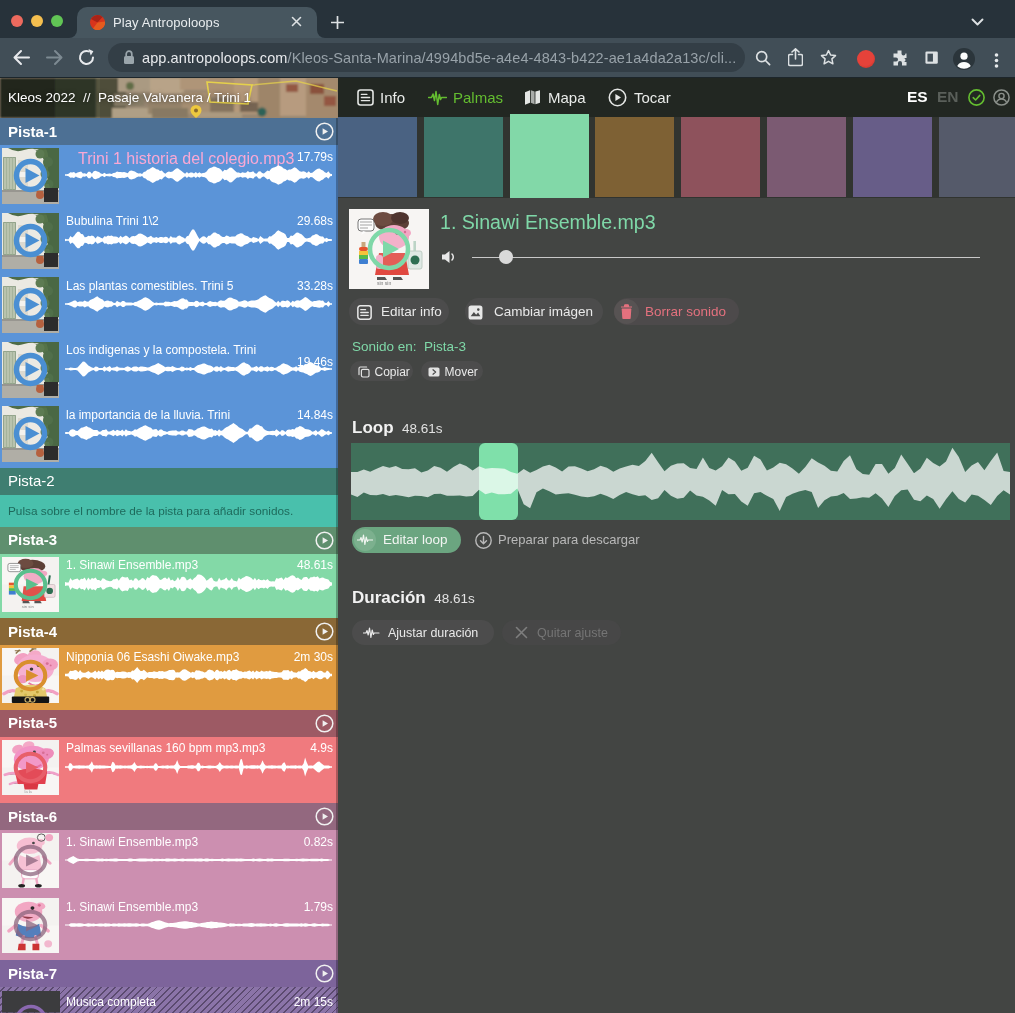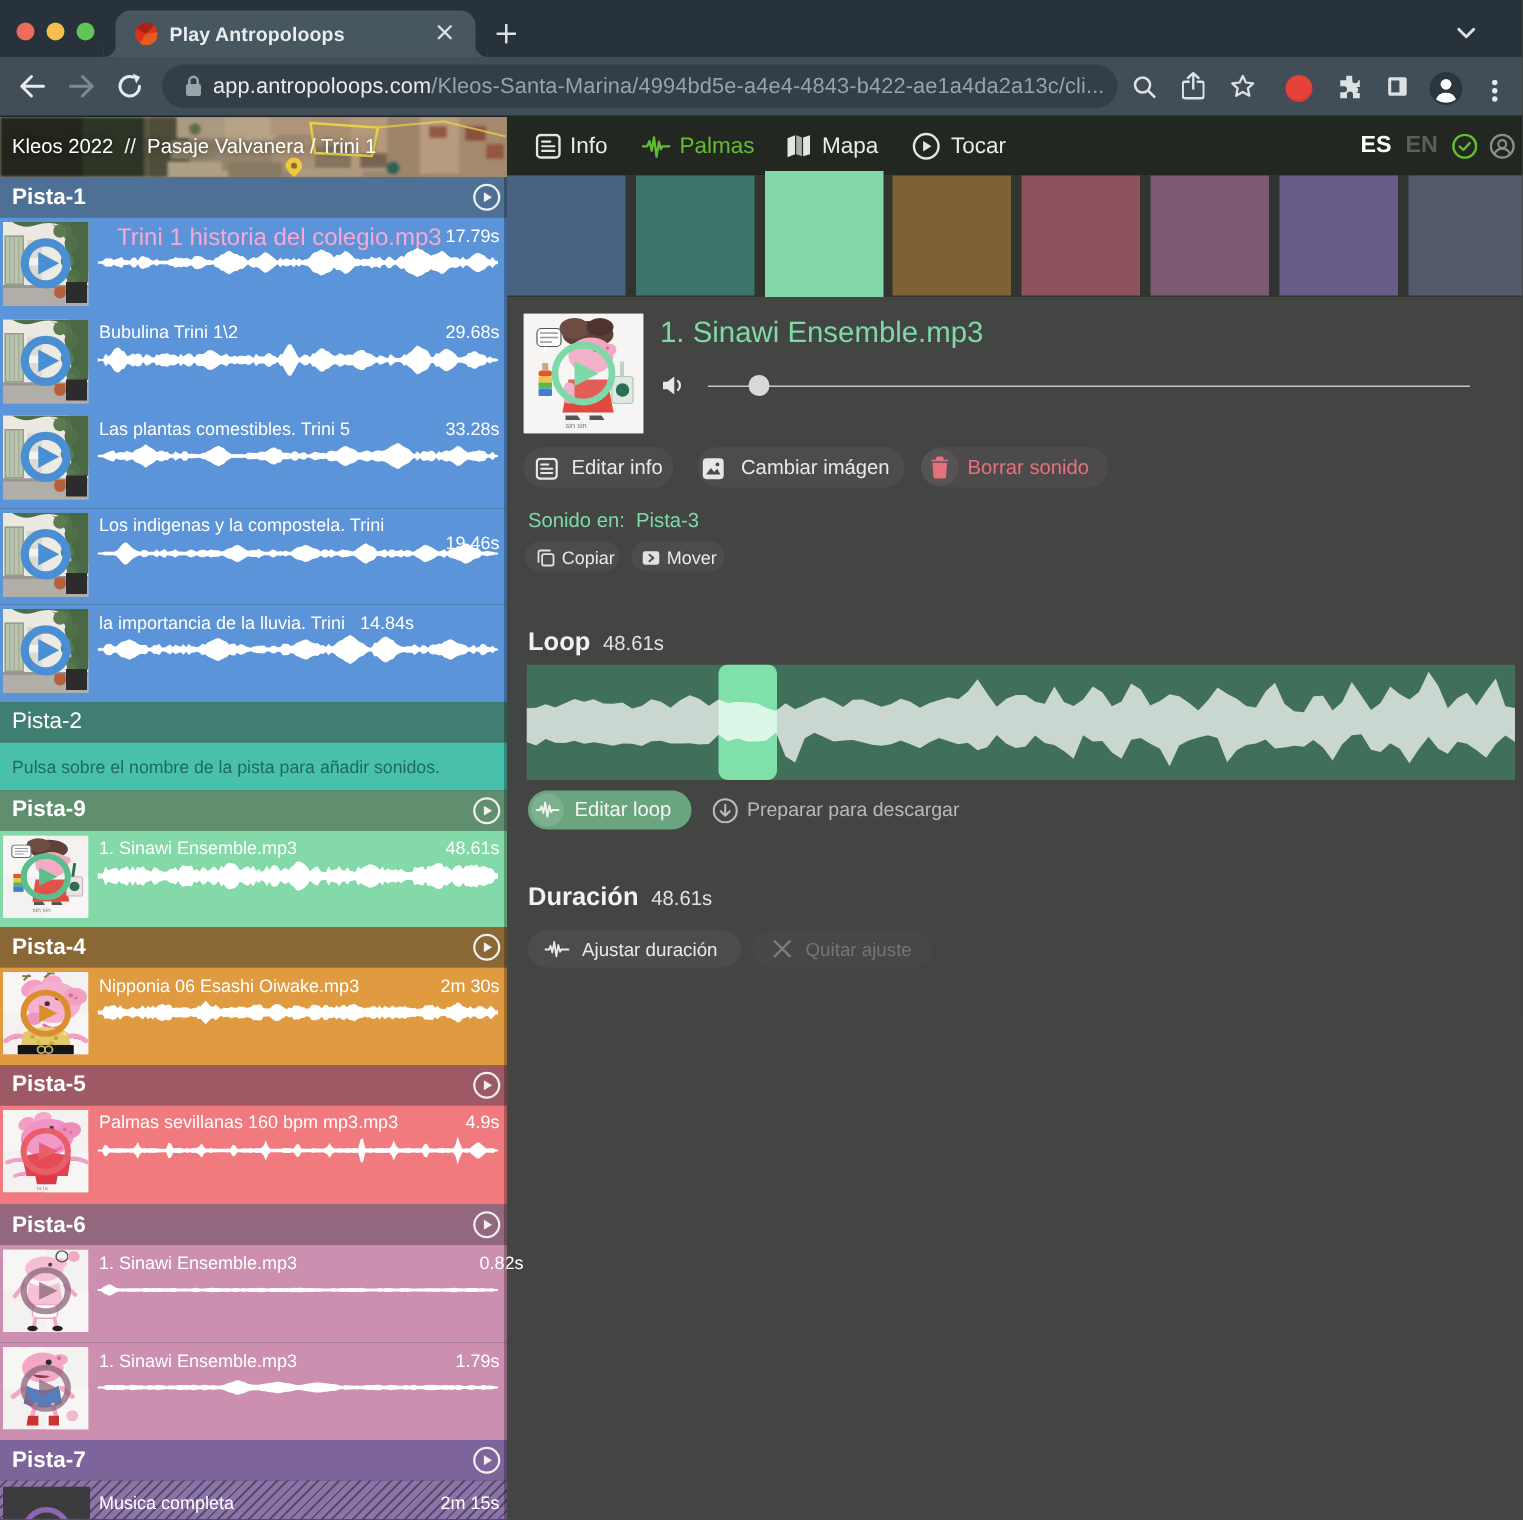--- a/index.html
+++ b/index.html
@@ -13,21 +13,21 @@
 <div class="abs" style="left:77px;top:7px;width:240px;height:31px;background:#47565f;border-radius:10px 10px 0 0"></div>
 <div class="abs" style="left:69px;top:30px;width:8px;height:8px;background:#47565f"></div>
 <div class="abs" style="left:69px;top:29px;width:8px;height:9px;background:#27323a;border-radius:0 0 8px 0"></div>
 <div class="abs" style="left:317px;top:30px;width:8px;height:8px;background:#47565f"></div>
 <div class="abs" style="left:317px;top:29px;width:8px;height:9px;background:#27323a;border-radius:0 0 0 8px"></div>
 <svg class="abs" style="left:90px;top:15px" width="15" height="15" viewBox="0 0 15 15">
 <circle cx="7.5" cy="7.5" r="7.5" fill="#d8341c"></circle>
 <path d="M7.5 7.5 L1 4 A7.5 7.5 0 0 1 12.5 1.9 Z" fill="#a82317"></path>
 <path d="M7.5 7.5 L15 6.5 A7.5 7.5 0 0 1 3 13.6 Z" fill="#e55b1e"></path>
 </svg>
-<div class="abs" style="left:113px;top:15px;font-size:13px;font-weight:700;color:#e9edef;letter-spacing:.1px">Play Antropoloops</div>
+<div class="abs" style="left:113px;top:15px;font-size:13px;font-weight:400;color:#e9edef;letter-spacing:.1px">Play Antropoloops</div>
 <svg class="abs" style="left:291px;top:16px" width="11" height="11" viewBox="0 0 11 11">
 <path d="M1.5 1.5 L9.5 9.5 M9.5 1.5 L1.5 9.5" stroke="#dde1e3" stroke-width="1.6" stroke-linecap="round"></path>
   </svg>
 <svg class="abs" style="left:331px;top:16px" width="13" height="13" viewBox="0 0 13 13">
 <path d="M6.5 0.5 V12.5 M0.5 6.5 H12.5" stroke="#dde1e3" stroke-width="1.7" stroke-linecap="round"></path>
   </svg>
 <svg class="abs" style="left:971px;top:18px" width="13" height="9" viewBox="0 0 13 9">
 <path d="M1.5 1.5 L6.5 6.5 L11.5 1.5" stroke="#dde1e3" stroke-width="1.9" fill="none" stroke-linecap="round" stroke-linejoin="round"></path>
   </svg>
 <div class="abs" style="left:0;top:38px;width:1015px;height:39px;background:#414e57"></div>
@@ -395,30 +395,30 @@
     <circle cx="46" cy="14" r="5" fill="#516f4a"></circle>
 <circle cx="43" cy="26" r="4.5" fill="#5a7850"></circle>
     <circle cx="47" cy="36" r="4.5" fill="#50704a"></circle>
 <path d="M42 36 q2 8 1 14 l5 0 q1 -8 -1 -14 Z" fill="#5a7850"></path>
 <rect x="42" y="40" width="14" height="14" fill="#2c2c2c"></rect>
 <path d="M34 47 a4 4 0 0 0 8 0 l-0.8 -4 h-6.4 Z" fill="#b5613f"></path>
 <circle cx="28.5" cy="27.5" r="14" fill="rgba(255,255,255,0.05)" stroke="#4a8fd3" stroke-width="5.5"></circle>
 <path d="M23.5 20 L37.5 27.5 L23.5 35 Z" fill="#4a8fd3"></path>
 </svg>
 <div class="abs" style="left:66px;top:407.5px;width:230px;font-size:12px;color:#fff;white-space:nowrap;overflow:hidden">la importancia de la lluvia. Trini</div>
-<div class="abs" style="left:240px;top:407.5px;width:93px;font-size:12px;color:#fff;text-align:left">14.84s</div>
+<div class="abs" style="left:240px;top:407.5px;width:93px;font-size:12px;color:#fff;text-align:right">14.84s</div>
 <svg class="abs" style="left:65px;top:420.0px" width="267" height="26" viewBox="0 0 267 26">
     <polygon points="0.0,12.3 1.8,11.9 3.6,12.3 5.4,9.9 7.2,9.2 9.0,9.4 10.8,10.8 12.5,11.0 14.3,9.4 16.1,7.8 17.9,7.5 19.7,6.8 21.5,6.1 23.3,7.2 25.1,7.8 26.9,9.1 28.7,10.0 30.5,10.0 32.3,9.9 34.0,11.8 35.8,11.6 37.6,10.0 39.4,10.1 41.2,9.3 43.0,11.6 44.8,11.6 46.6,10.7 48.4,9.7 50.2,11.3 52.0,9.8 53.8,10.6 55.6,11.1 57.3,9.5 59.1,11.5 60.9,9.3 62.7,10.8 64.5,11.0 66.3,11.5 68.1,10.8 69.9,9.2 71.7,9.8 73.5,8.4 75.3,7.5 77.1,6.7 78.8,5.8 80.6,5.3 82.4,6.2 84.2,7.2 86.0,7.8 87.8,9.8 89.6,9.2 91.4,9.0 93.2,10.9 95.0,9.5 96.8,9.6 98.6,10.9 100.3,11.3 102.1,11.9 103.9,11.1 105.7,10.7 107.5,10.5 109.3,10.5 111.1,10.3 112.9,11.6 114.7,11.6 116.5,10.5 118.3,10.5 120.1,11.5 121.9,11.4 123.6,9.1 125.4,9.2 127.2,9.4 129.0,10.7 130.8,10.1 132.6,8.6 134.4,8.0 136.2,7.1 138.0,6.5 139.8,6.4 141.6,7.6 143.4,8.5 145.1,9.0 146.9,8.6 148.7,10.4 150.5,10.0 152.3,11.3 154.1,9.2 155.9,11.0 157.7,10.3 159.5,8.6 161.3,7.3 163.1,6.6 164.9,5.2 166.7,4.3 168.4,3.1 170.2,4.3 172.0,5.5 173.8,7.3 175.6,8.3 177.4,9.0 179.2,10.6 181.0,11.7 182.8,11.7 184.6,8.5 186.4,8.5 188.2,6.9 189.9,5.4 191.7,4.4 193.5,4.8 195.3,6.1 197.1,6.6 198.9,9.0 200.7,10.2 202.5,11.0 204.3,11.3 206.1,10.9 207.9,10.8 209.7,10.9 211.4,9.3 213.2,10.8 215.0,11.9 216.8,10.0 218.6,10.5 220.4,11.9 222.2,10.0 224.0,9.6 225.8,9.8 227.6,9.0 229.4,9.4 231.2,7.6 233.0,7.2 234.7,6.1 236.5,6.5 238.3,7.6 240.1,8.9 241.9,9.2 243.7,9.6 245.5,10.2 247.3,11.8 249.1,11.2 250.9,10.0 252.7,11.9 254.5,11.1 256.2,9.2 258.0,9.5 259.8,11.0 261.6,11.7 263.4,10.5 265.2,12.1 267.0,12.3 267.0,13.7 265.2,13.9 263.4,15.5 261.6,14.3 259.8,15.0 258.0,16.5 256.2,16.8 254.5,14.9 252.7,14.1 250.9,16.0 249.1,14.8 247.3,14.2 245.5,15.8 243.7,16.4 241.9,16.8 240.1,17.1 238.3,18.4 236.5,19.5 234.7,19.9 233.0,18.8 231.2,18.4 229.4,16.6 227.6,17.0 225.8,16.2 224.0,16.4 222.2,16.0 220.4,14.1 218.6,15.5 216.8,16.0 215.0,14.1 213.2,15.2 211.4,16.7 209.7,15.1 207.9,15.2 206.1,15.1 204.3,14.7 202.5,15.0 200.7,15.8 198.9,17.0 197.1,19.4 195.3,19.9 193.5,21.2 191.7,21.6 189.9,20.6 188.2,19.1 186.4,17.5 184.6,17.5 182.8,14.3 181.0,14.3 179.2,15.4 177.4,17.0 175.6,17.7 173.8,18.7 172.0,20.5 170.2,21.7 168.4,22.9 166.7,21.7 164.9,20.8 163.1,19.4 161.3,18.7 159.5,17.4 157.7,15.7 155.9,15.0 154.1,16.8 152.3,14.7 150.5,16.0 148.7,15.6 146.9,17.4 145.1,17.0 143.4,17.5 141.6,18.4 139.8,19.6 138.0,19.5 136.2,18.9 134.4,18.0 132.6,17.4 130.8,15.9 129.0,15.3 127.2,16.6 125.4,16.8 123.6,16.9 121.9,14.6 120.1,14.5 118.3,15.5 116.5,15.5 114.7,14.4 112.9,14.4 111.1,15.7 109.3,15.5 107.5,15.5 105.7,15.3 103.9,14.9 102.1,14.1 100.3,14.7 98.6,15.1 96.8,16.4 95.0,16.5 93.2,15.1 91.4,17.0 89.6,16.8 87.8,16.2 86.0,18.2 84.2,18.8 82.4,19.8 80.6,20.7 78.8,20.2 77.1,19.3 75.3,18.5 73.5,17.6 71.7,16.2 69.9,16.8 68.1,15.2 66.3,14.5 64.5,15.0 62.7,15.2 60.9,16.7 59.1,14.5 57.3,16.5 55.6,14.9 53.8,15.4 52.0,16.2 50.2,14.7 48.4,16.3 46.6,15.3 44.8,14.4 43.0,14.4 41.2,16.7 39.4,15.9 37.6,16.0 35.8,14.4 34.0,14.2 32.3,16.1 30.5,16.0 28.7,16.0 26.9,16.9 25.1,18.2 23.3,18.8 21.5,19.9 19.7,19.2 17.9,18.5 16.1,18.2 14.3,16.6 12.5,15.0 10.8,15.2 9.0,16.6 7.2,16.8 5.4,16.1 3.6,13.7 1.8,14.1 0.0,13.7" fill="#fff"></polygon>
   </svg>
 <div class="abs" style="left:0;top:467.5px;width:338px;height:27px;background:#3f7e71"></div>
 <div class="abs" style="left:8px;top:472.0px;font-size:15px;font-weight:400;color:#fff">Pista-2</div>
 <div class="abs" style="left:0;top:494.5px;width:338px;height:32px;background:#49c0ac"></div>
 <div class="abs" style="left:8px;top:503.5px;font-size:11.8px;color:#1e6a5c">Pulsa sobre el nombre de la pista para añadir sonidos.</div>
 <div class="abs" style="left:0;top:526.5px;width:338px;height:27px;background:#5f8f6e"></div>
-<div class="abs" style="left:8px;top:531.0px;font-size:15px;font-weight:700;color:#fff">Pista-9</div>
+<div class="abs" style="left:8px;top:531.0px;font-size:15px;font-weight:700;color:#fff">Pista-3</div>
 <svg class="abs" style="left:315px;top:530.5px" width="19" height="19" viewBox="0 0 19 19">
 <circle cx="9.5" cy="9.5" r="8.3" stroke="#f0f0f0" stroke-width="1.5" fill="none"></circle>
 <path d="M7.6 6.2 L13 9.5 L7.6 12.8 Z" fill="#f0f0f0"></path>
   </svg>
 <div class="abs" style="left:0;top:553.5px;width:338px;height:64.5px;background:#83d9a7"></div>
 <svg class="abs" style="left:2px;top:556.5px" width="57" height="55" viewBox="0 0 58 60" preserveAspectRatio="none">
 <rect width="58" height="60" fill="#f4f2f0"></rect>
 <rect x="0" y="0" width="29" height="30" fill="#f8f6f4"></rect>
     <rect x="29" y="30" width="29" height="30" fill="#f8f6f4"></rect>
 <ellipse cx="31" cy="10" rx="13" ry="7" fill="#5d4037"></ellipse>
@@ -544,21 +544,21 @@
 <path d="M18 24 q10 6 20 0 l3 16 q-13 6 -26 0 Z" fill="#f6bed2"></path>
 <path d="M14 26 l-6 8 M42 26 l7 7" stroke="#f0a8c4" stroke-width="3" stroke-linecap="round"></path>
 <rect x="20" y="40" width="17" height="10" rx="3" fill="#fdfdfd" stroke="#e8a8c4" stroke-width="1"></rect>
 <path d="M22 50 l-1 6 M35 50 l1 6" stroke="#f0a8c4" stroke-width="2.5" stroke-linecap="round"></path>
 <ellipse cx="20" cy="57.5" rx="3.5" ry="2" fill="#222"></ellipse>
 <ellipse cx="37" cy="57.5" rx="3.5" ry="2" fill="#222"></ellipse>
 <circle cx="29" cy="30" r="15" fill="rgba(255,255,255,0.06)" stroke="rgba(140,100,125,0.75)" stroke-width="4.2"></circle>
 <path d="M24.5 23.5 L37 30 L24.5 36.5 Z" fill="rgba(140,100,125,0.75)"></path>
 </svg>
 <div class="abs" style="left:66px;top:834.5px;width:230px;font-size:12px;color:#fff;white-space:nowrap;overflow:hidden">1. Sinawi Ensemble.mp3</div>
-<div class="abs" style="left:256px;top:834.5px;width:93px;font-size:12px;color:#fff;text-align:right">0.82s</div>
+<div class="abs" style="left:240px;top:834.5px;width:93px;font-size:12px;color:#fff;text-align:right">0.82s</div>
 <svg class="abs" style="left:65px;top:847.0px" width="267" height="26" viewBox="0 0 267 26">
     <polygon points="0.0,12.4 2.1,12.4 4.1,10.9 6.2,9.9 8.3,9.1 10.3,10.2 12.4,11.5 14.5,12.0 16.6,11.9 18.6,12.0 20.7,11.8 22.8,11.8 24.8,11.9 26.9,11.9 29.0,12.0 31.0,11.7 33.1,11.6 35.2,11.8 37.3,11.6 39.3,11.9 41.4,11.7 43.5,11.9 45.5,11.8 47.6,11.8 49.7,11.6 51.7,11.6 53.8,12.0 55.9,12.0 58.0,11.9 60.0,12.0 62.1,12.0 64.2,11.6 66.2,11.5 68.3,12.0 70.4,12.0 72.4,11.8 74.5,11.6 76.6,11.5 78.7,11.6 80.7,11.6 82.8,11.8 84.9,11.8 86.9,11.6 89.0,12.0 91.1,11.7 93.1,11.7 95.2,12.0 97.3,11.7 99.3,12.0 101.4,11.6 103.5,11.6 105.6,11.8 107.6,11.7 109.7,11.5 111.8,11.8 113.8,12.0 115.9,11.7 118.0,11.6 120.0,11.9 122.1,11.7 124.2,11.8 126.3,11.7 128.3,11.8 130.4,11.5 132.5,11.7 134.5,11.5 136.6,11.5 138.7,11.9 140.7,11.6 142.8,11.6 144.9,11.9 147.0,11.8 149.0,11.9 151.1,12.0 153.2,12.0 155.2,12.0 157.3,11.6 159.4,12.0 161.4,11.8 163.5,11.6 165.6,11.8 167.7,11.7 169.7,11.7 171.8,11.6 173.9,11.8 175.9,11.5 178.0,11.8 180.1,12.0 182.1,12.0 184.2,12.0 186.3,12.0 188.3,11.6 190.4,12.0 192.5,11.7 194.6,11.6 196.6,11.8 198.7,12.0 200.8,12.0 202.8,11.6 204.9,11.8 207.0,11.6 209.0,12.0 211.1,12.0 213.2,12.0 215.3,11.9 217.3,12.0 219.4,11.8 221.5,11.8 223.5,11.8 225.6,11.9 227.7,11.9 229.7,12.0 231.8,11.8 233.9,11.9 236.0,11.7 238.0,11.5 240.1,11.8 242.2,11.8 244.2,12.0 246.3,11.7 248.4,11.7 250.4,11.7 252.5,11.7 254.6,12.0 256.7,11.6 258.7,12.0 260.8,12.0 262.9,11.9 264.9,12.4 267.0,12.4 267.0,13.6 264.9,13.6 262.9,14.1 260.8,14.0 258.7,14.0 256.7,14.4 254.6,14.0 252.5,14.3 250.4,14.3 248.4,14.3 246.3,14.3 244.2,14.0 242.2,14.2 240.1,14.2 238.0,14.5 236.0,14.3 233.9,14.1 231.8,14.2 229.7,14.0 227.7,14.1 225.6,14.1 223.5,14.2 221.5,14.2 219.4,14.2 217.3,14.0 215.3,14.1 213.2,14.0 211.1,14.0 209.0,14.0 207.0,14.4 204.9,14.2 202.8,14.4 200.8,14.0 198.7,14.0 196.6,14.2 194.6,14.4 192.5,14.3 190.4,14.0 188.3,14.4 186.3,14.0 184.2,14.0 182.1,14.0 180.1,14.0 178.0,14.2 175.9,14.5 173.9,14.2 171.8,14.4 169.7,14.3 167.7,14.3 165.6,14.2 163.5,14.4 161.4,14.2 159.4,14.0 157.3,14.4 155.2,14.0 153.2,14.0 151.1,14.0 149.0,14.1 147.0,14.2 144.9,14.1 142.8,14.4 140.7,14.4 138.7,14.1 136.6,14.5 134.5,14.5 132.5,14.3 130.4,14.5 128.3,14.2 126.3,14.3 124.2,14.2 122.1,14.3 120.0,14.1 118.0,14.4 115.9,14.3 113.8,14.0 111.8,14.2 109.7,14.5 107.6,14.3 105.6,14.2 103.5,14.4 101.4,14.4 99.3,14.0 97.3,14.3 95.2,14.0 93.1,14.3 91.1,14.3 89.0,14.0 86.9,14.4 84.9,14.2 82.8,14.2 80.7,14.4 78.7,14.4 76.6,14.5 74.5,14.4 72.4,14.2 70.4,14.0 68.3,14.0 66.2,14.5 64.2,14.4 62.1,14.0 60.0,14.0 58.0,14.1 55.9,14.0 53.8,14.0 51.7,14.4 49.7,14.4 47.6,14.2 45.5,14.2 43.5,14.1 41.4,14.3 39.3,14.1 37.3,14.4 35.2,14.2 33.1,14.4 31.0,14.3 29.0,14.0 26.9,14.1 24.8,14.1 22.8,14.2 20.7,14.2 18.6,14.0 16.6,14.1 14.5,14.0 12.4,14.5 10.3,15.8 8.3,16.9 6.2,16.1 4.1,15.1 2.1,13.6 0.0,13.6" fill="#fff"></polygon>
   </svg>
 <div class="abs" style="left:0;top:895.2px;width:338px;height:65.2px;background:#cc8fb0"></div>
 <svg class="abs" style="left:2px;top:898.2px" width="57" height="55" viewBox="0 0 58 60" preserveAspectRatio="none">
 <rect width="58" height="60" fill="#f4f2f0"></rect>
 <rect x="0" y="0" width="29" height="30" fill="#f8f6f4"></rect>
     <rect x="29" y="30" width="29" height="30" fill="#f8f6f4"></rect>
 <ellipse cx="27" cy="15" rx="14" ry="11" fill="#f2a7c3"></ellipse>
 <ellipse cx="39" cy="9" rx="5" ry="4" fill="#f2a7c3"></ellipse>

